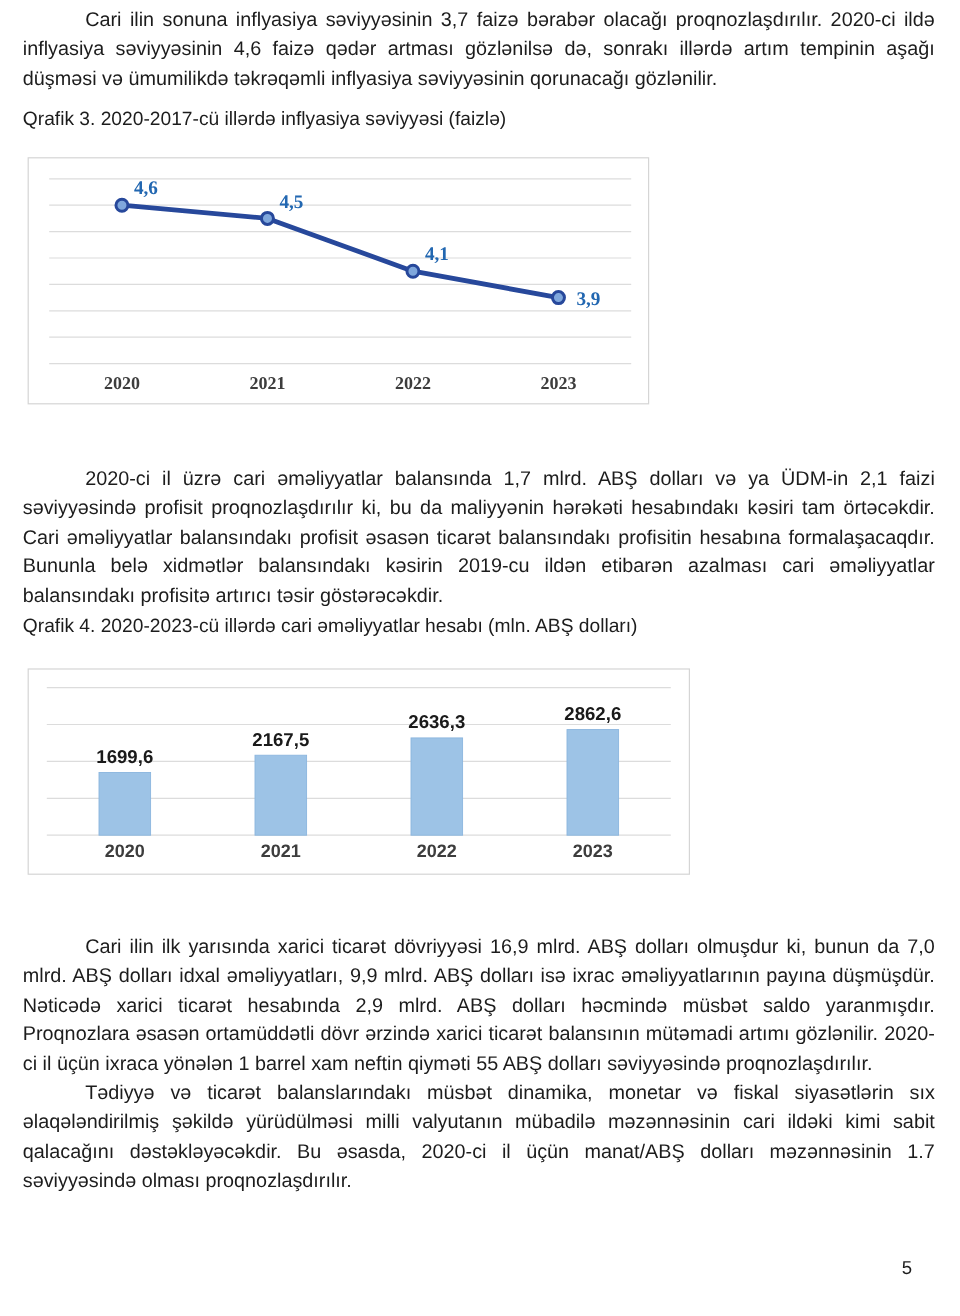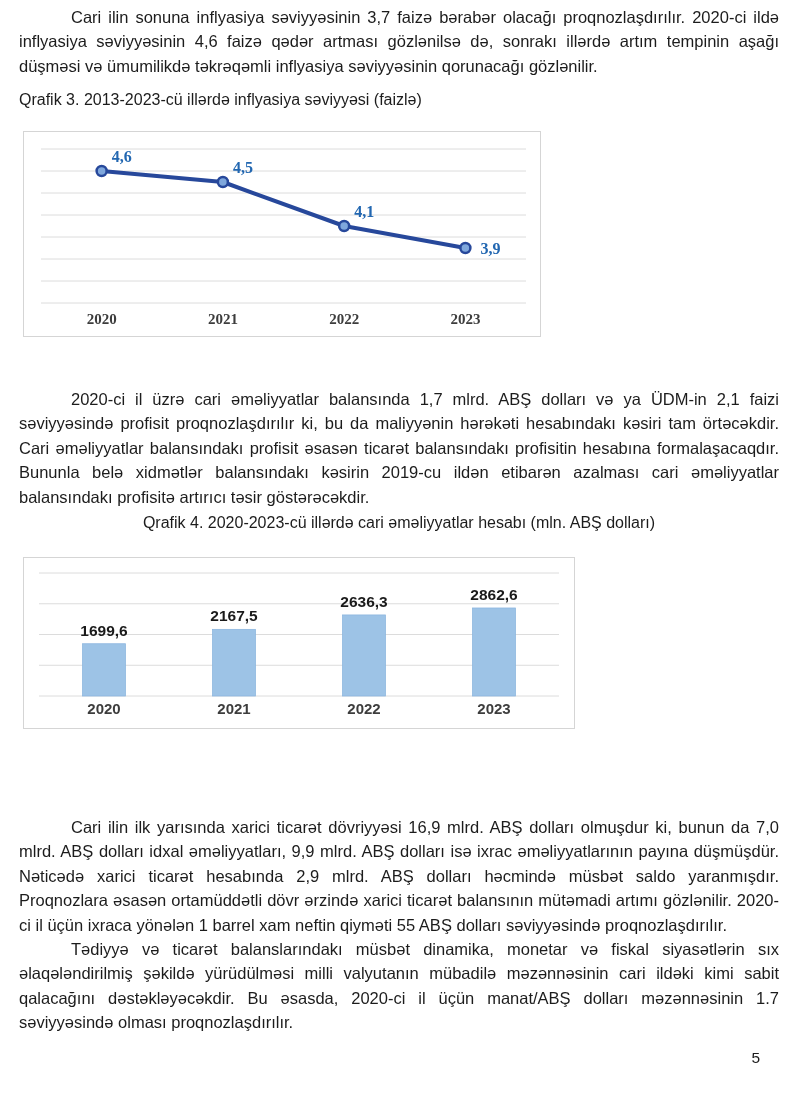--- a/index.html
+++ b/index.html
@@ -16,30 +16,30 @@
     margin:0;
     font-size:16.5px;line-height:24.4px;
     text-align:justify;
     text-indent:52px;
     color:#1c1c1c;
   }
   .seg-bold{font-weight:400;}
   .seg-regular{font-weight:400;}
   .para1{top:5px;}
   .para2{top:387px;}
-  .flow-block{position:absolute;left:19px;width:760px;top:815px;}
+  .flow-block{position:absolute;left:19px;width:760px;top:777px;}
   .flow-block p{margin:0;}
   .caption{
     position:absolute;left:19px;width:760px;
     margin:0;
     font-size:16px;font-weight:400;color:#1c1c1c;
     text-align:left;
   }
   .caption3{top:91px;}
-  .caption4{top:514px;text-align:center;}
+  .caption4{top:514px;}
   .chart-box{
     position:absolute;
     border:1px solid #d5d5d5;
     background:#ffffff;
     margin:0;padding:0;
   }
   .chart1{left:23px;top:131px;width:516px;height:204px;font-family:Liberation Serif, serif;}
   .chart2{left:23px;top:557px;width:550px;height:170px;}
   .chart-box svg{display:block;}
   .page-number{
@@ -47,21 +47,21 @@
     font-size:15.5px;color:#1c1c1c;
   }
 </style>
 </head>
 <body>
 
 <div class="page">
 
   <p class="body-text para1"><span class="seg-bold">Cari ilin sonuna inflyasiya səviyyəsinin 3,7 faizə bərabər olacağı proqnozlaşdırılır.</span><span class="seg-regular"> 2020-ci ildə inflyasiya səviyyəsinin 4,6 faizə qədər artması gözlənilsə də, sonrakı illərdə artım tempinin aşağı düşməsi və ümumilikdə təkrəqəmli inflyasiya səviyyəsinin qorunacağı gözlənilir.</span></p>
 
-  <p class="caption caption3">Qrafik 3. 2013-2023-cü illərdə inflyasiya səviyyəsi (faizlə)</p>
+  <p class="caption caption3">Qrafik 3. 2020-2017-cü illərdə inflyasiya səviyyəsi (faizlə)</p>
 
   <figure class="chart-box chart1">
     <svg width="516" height="204" viewBox="0 0 516 204">
         <line x1="17" x2="502" y1="17" y2="17" stroke="#dcdcdc" stroke-width="1"></line>
         <line x1="17" x2="502" y1="39" y2="39" stroke="#dcdcdc" stroke-width="1"></line>
         <line x1="17" x2="502" y1="61" y2="61" stroke="#dcdcdc" stroke-width="1"></line>
         <line x1="17" x2="502" y1="83" y2="83" stroke="#dcdcdc" stroke-width="1"></line>
         <line x1="17" x2="502" y1="105" y2="105" stroke="#dcdcdc" stroke-width="1"></line>
         <line x1="17" x2="502" y1="127" y2="127" stroke="#dcdcdc" stroke-width="1"></line>
         <line x1="17" x2="502" y1="149" y2="149" stroke="#dcdcdc" stroke-width="1"></line>

